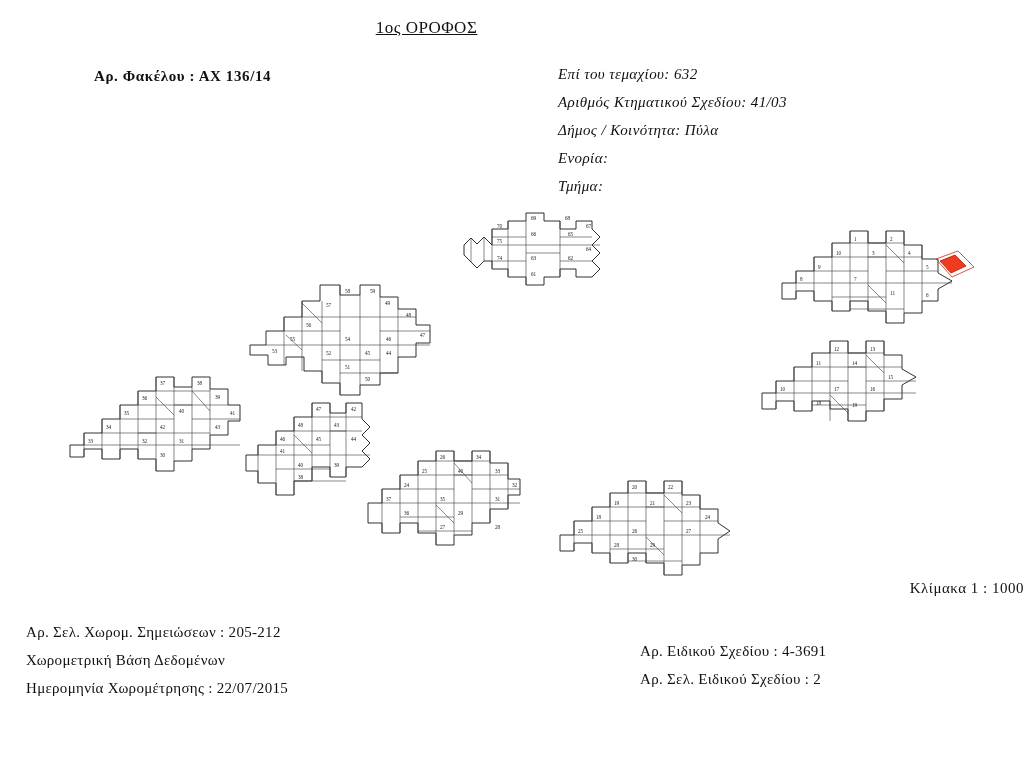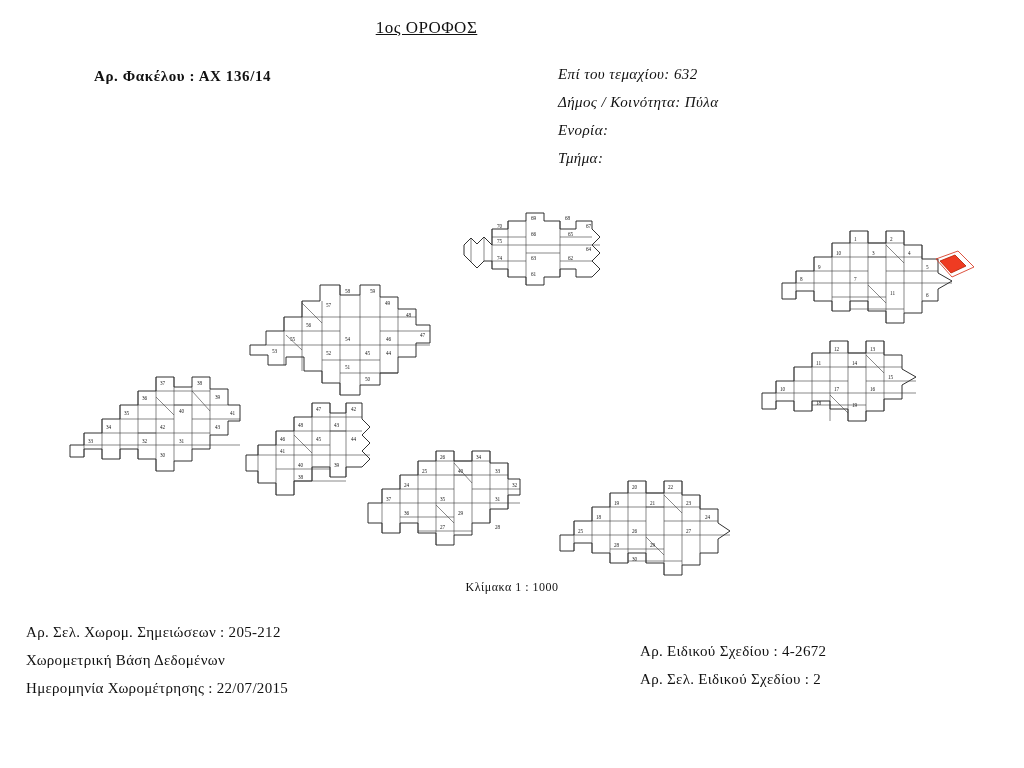--- a/index.html
+++ b/index.html
@@ -49,22 +49,22 @@
     margin-bottom: 11px;
     white-space: nowrap;
   }
 
   
   #scale-caption {
     position: absolute;
     top: 580px;
     left: 0;
     width: 1024px;
-    text-align: center;
-    font-size: 12px;
+    text-align: right;
+    font-size: 15px;
     letter-spacing: 0.5px;
   }
 
   
   #footer-left {
     position: absolute;
     top: 624px;
     left: 26px;
     font-size: 15px;
     letter-spacing: 0.3px;
@@ -124,20 +124,21 @@
 </style>
 </head>
 <body>
 
 <div id="doc-title">1ος ΟΡΟΦΟΣ</div>
 
 <div id="file-number">Αρ.  Φακέλου  :  ΑΧ 136/14</div>
 
 <div id="meta-right">
   <div class="meta-line">Επί  του  τεμαχίου: 632</div>
+  <div class="meta-line">Αριθμός  Κτηματικού  Σχεδίου: 41/03</div>
   <div class="meta-line">Δήμος / Κοινότητα: Πύλα</div>
   <div class="meta-line">Ενορία:</div>
   <div class="meta-line">Τμήμα:</div>
 </div>
 
 <div id="plan-area">
 <svg id="plan-svg" width="960" height="380" viewBox="0 0 960 380" xmlns="http://www.w3.org/2000/svg">
 
   <g>
     <path class="unit-outline" d="M424,40 L431,33 L437,39 L444,32 L452,40 L452,24 L468,24 L468,16 L486,16 L486,8 L504,8 L504,16 L520,16 L520,24 L536,24 L536,16 L552,16 L552,24 L560,32 L552,40 L560,48 L552,56 L560,64 L552,72 L536,72 L536,64 L520,64 L520,72 L504,72 L504,80 L486,80 L486,72 L468,72 L468,64 L452,64 L452,56 L444,56 L437,63 L431,57 L424,50 Z"></path>
@@ -306,15 +307,15 @@
 
 <div id="scale-caption">Κλίμακα  1 : 1000</div>
 
 <div id="footer-left">
   <div class="meta-line">Αρ. Σελ. Χωρομ. Σημειώσεων  :  205-212</div>
   <div class="meta-line">Χωρομετρική  Βάση  Δεδομένων</div>
   <div class="meta-line">Ημερομηνία Χωρομέτρησης : 22/07/2015</div>
 </div>
 
 <div id="footer-right">
-  <div class="meta-line">Αρ.  Ειδικού Σχεδίου : 4-2672</div>
+  <div class="meta-line">Αρ.  Ειδικού Σχεδίου : 4-3691</div>
   <div class="meta-line">Αρ.  Σελ.  Ειδικού  Σχεδίου :  2</div>
 </div>
 
 </body></html>

